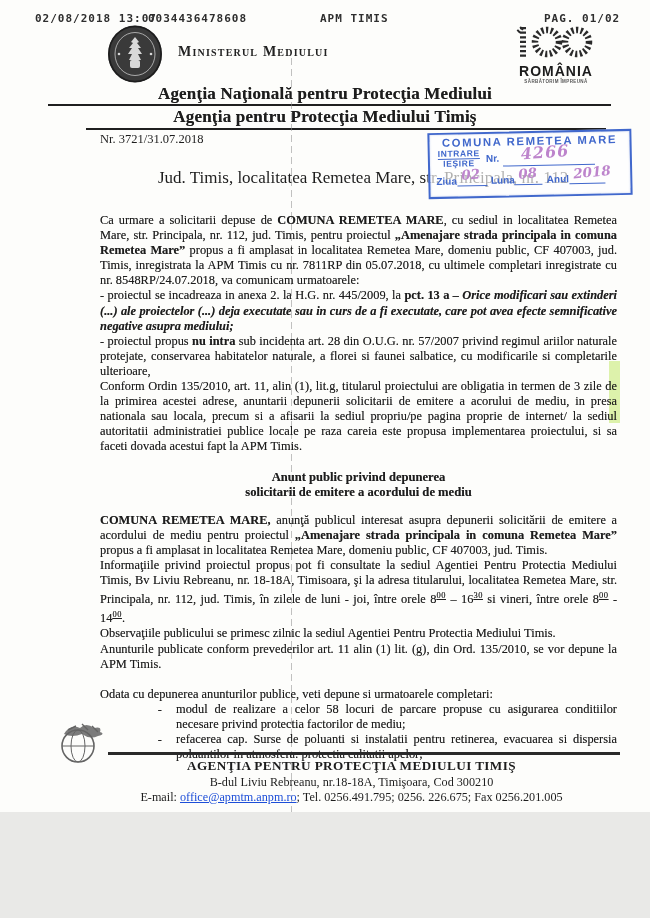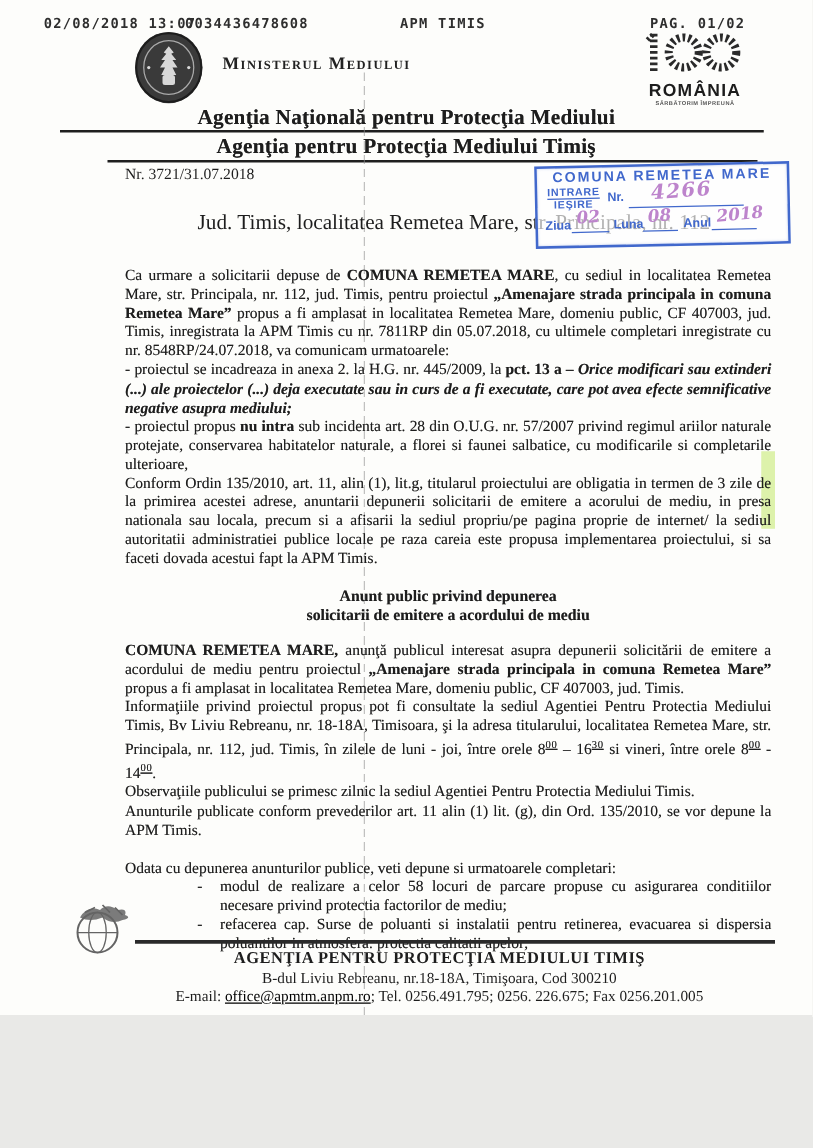--- a/index.html
+++ b/index.html
@@ -40,21 +40,21 @@
   .cent{font-family:Liberation Sans, sans-serif;text-align:center;color:#1c1c1c;}
 </style>
 </head>
 <body>
 
 <div class="page">
 
   <div class="abs fax" style="left:35px;top:12px;">02/08/2018  13:07</div>
   <div class="abs fax" style="left:148px;top:12px;">0034436478608</div>
   <div class="abs fax" style="left:320px;top:12px;">APM TIMIS</div>
-  <div class="abs fax" style="left:520px;top:12px;">PAG.  01/02</div>
+  <div class="abs fax" style="left:544px;top:12px;">PAG.  01/02</div>
 
   <div class="abs" style="left:106px;top:24px;">
     <svg width="58" height="60" viewBox="0 0 58 60">
       <ellipse cx="29" cy="30" rx="27" ry="28.5" fill="#3a3a3a"></ellipse>
       <ellipse cx="29" cy="30" rx="20" ry="21.5" fill="none" stroke="#cfcfcf" stroke-width="1" opacity=".75"></ellipse>
       <ellipse cx="29" cy="30" rx="26" ry="27.5" fill="none" stroke="#1d1d1d" stroke-width="1.6"></ellipse>
       <path d="M29 13 L33 18 L31 19 L35 24 L32 24 L36 30 L32 30 L35 36 L23 36 L26 30 L22 30 L26 24 L23 24 L27 19 L25 18 Z" fill="#d8d8d8"></path>
       <rect x="24" y="36" width="10" height="8" rx="2" fill="#d8d8d8"></rect>
       <circle cx="13" cy="30" r="1.3" fill="#d8d8d8"></circle>
         <circle cx="45" cy="30" r="1.3" fill="#d8d8d8"></circle>
@@ -147,15 +147,15 @@
       <ellipse cx="22" cy="30" rx="7" ry="16" fill="none" stroke="#4a4a4a" stroke-width="1"></ellipse>
       <line x1="6" y1="30" x2="38" y2="30" stroke="#4a4a4a" stroke-width="1"></line>
       <path d="M8 18 Q14 8 24 12 Q30 6 38 12 Q46 10 44 16 Q50 18 42 20 Q34 24 26 18 Q16 22 8 18 Z" fill="#4a4a4a" opacity=".85"></path>
       <path d="M12 14 L20 10 M26 8 L32 14 M36 10 L42 16" stroke="#4a4a4a" stroke-width="1.4"></path>
     </svg>
   </div>
 
   <div class="abs rule" style="left:108px;top:752px;width:512px;height:2.6px;background:#2a2a2a;"></div>
   <div class="abs footer-line b" style="top:758px;font-size:13.2px;letter-spacing:.4px;">AGENŢIA PENTRU PROTECŢIA MEDIULUI TIMIŞ</div>
   <div class="abs footer-line" style="top:775px;font-size:12.2px;">B-dul Liviu Rebreanu, nr.18-18A, Timişoara, Cod 300210</div>
-  <div class="abs footer-line" style="top:790px;font-size:12.2px;"><span>E-mail: </span><span class="u" style="color:#000000;">office@apmtm.anpm.ro</span><span>; Tel. 0256.491.795; 0256. 226.675; Fax 0256.201.005</span></div>
+  <div class="abs footer-line" style="top:790px;font-size:12.2px;"><span>E-mail: </span><span class="u" style="color:#1d4ed8;">office@apmtm.anpm.ro</span><span>; Tel. 0256.491.795; 0256. 226.675; Fax 0256.201.005</span></div>
 
 </div>
 
 </body></html>

